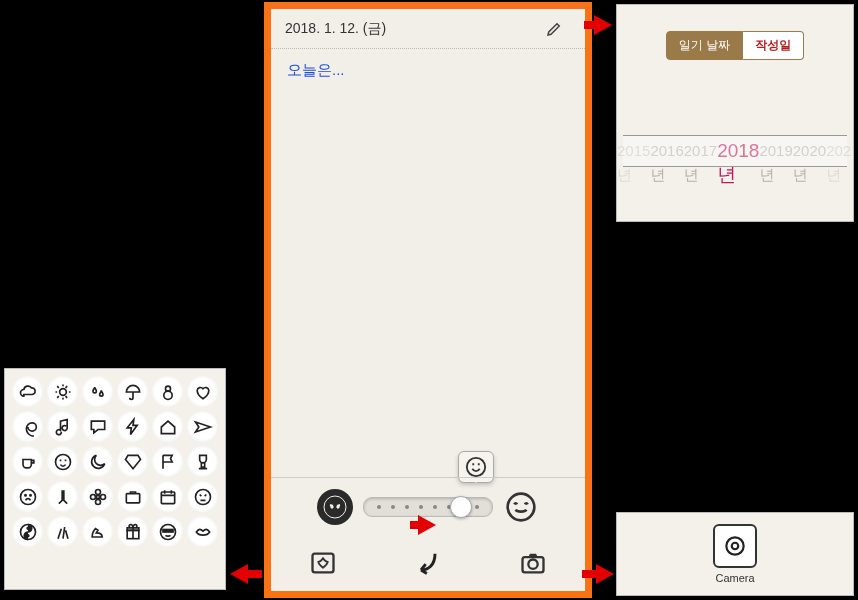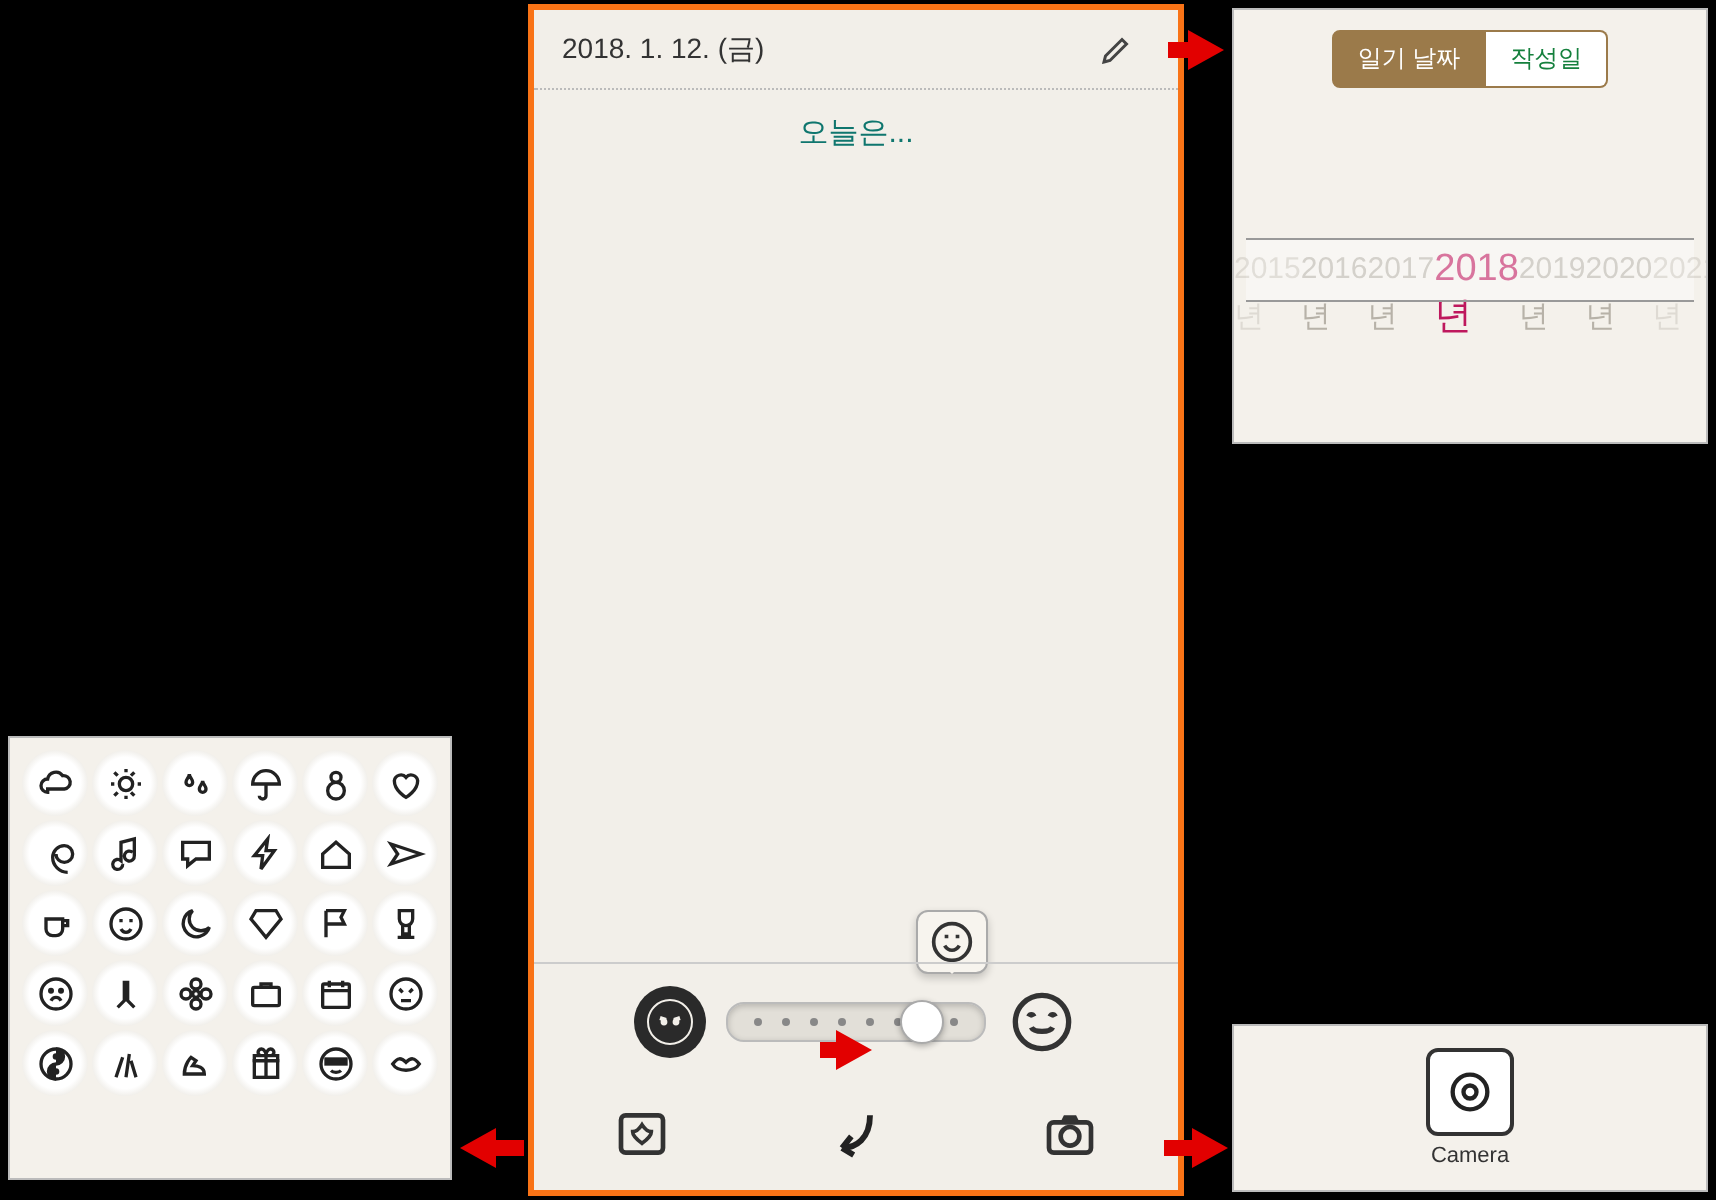--- a/index.html
+++ b/index.html
@@ -11,33 +11,32 @@
     font-family: -apple-system, "Helvetica Neue", Arial, sans-serif;
     position: relative;
     overflow: hidden;
   }
   
   .diary {
     position: absolute;
     left: 264px; top: 2px;
     width: 328px; height: 596px;
     background: #f2efe9;
-    border: 3px solid #f97316;
+    border: 7px solid #f97316;
     box-shadow: 0 4px 14px rgba(0,0,0,.5);
-    text-align: center;
   }
   .diary-header {
     height: 40px; padding: 0 14px;
     display: flex; align-items: center; justify-content: space-between;
     border-bottom: 1px dotted #bbb;
   }
   .diary-date { font-size: 14px; color: #333; }
   .diary-body {
     padding: 12px 16px;
-    font-size: 15px; color: #0f766e;
+    font-size: 15px; color: #1d4ed8;
     height: 440px;
   }
   .mood-bar {
     position: absolute;
     bottom: 56px; left: 0; right: 0;
     border-top: 1px solid #ccc;
     height: 58px;
     display:flex; align-items:center; justify-content:center;
     gap: 10px;
   }
@@ -86,27 +85,28 @@
     left:616px; top:4px;
     width:238px; height:218px;
     background:#f4f1eb;
     border:1px solid #bbb;
     box-shadow:0 4px 14px rgba(0,0,0,.5);
     overflow:hidden;
   }
   .dp-tabs{
     display:flex; justify-content:center; gap:0;
     padding:10px 0 6px;
+    margin-top:16px;
   }
   .dp-tab{
     font-size:12px; padding:5px 12px;
     border:1px solid #9b7a4a;
   }
   .dp-tab.active{background:#9b7a4a;color:#fff;border-radius:4px 0 0 4px;}
-  .dp-tab.inactive{background:#fff;color:#15803d;border-radius:0 4px 4px 0;border-left:none;}
+  .dp-tab.inactive{background:#fff;color:#b91c1c;border-radius:0 4px 4px 0;border-left:none;font-weight:bold;}
   .dp-wheels{display:flex;height:170px;position:relative;}
   .dp-col{flex:1;display:flex;flex-direction:row;align-items:center;justify-content:center;}
   .dp-cell{font-size:15px;color:#b7b2a8;height:24px;line-height:24px;}
   .dp-sel{font-size:19px;color:#be185d;font-weight:400;}
   .dp-hl{position:absolute;left:6px;right:6px;top:50%;height:32px;margin-top:-16px;
     border-top:1px solid #999;border-bottom:1px solid #999;background:rgba(255,255,255,.4);pointer-events:none;}
 
   
   .mediapanel{
     position:absolute;

